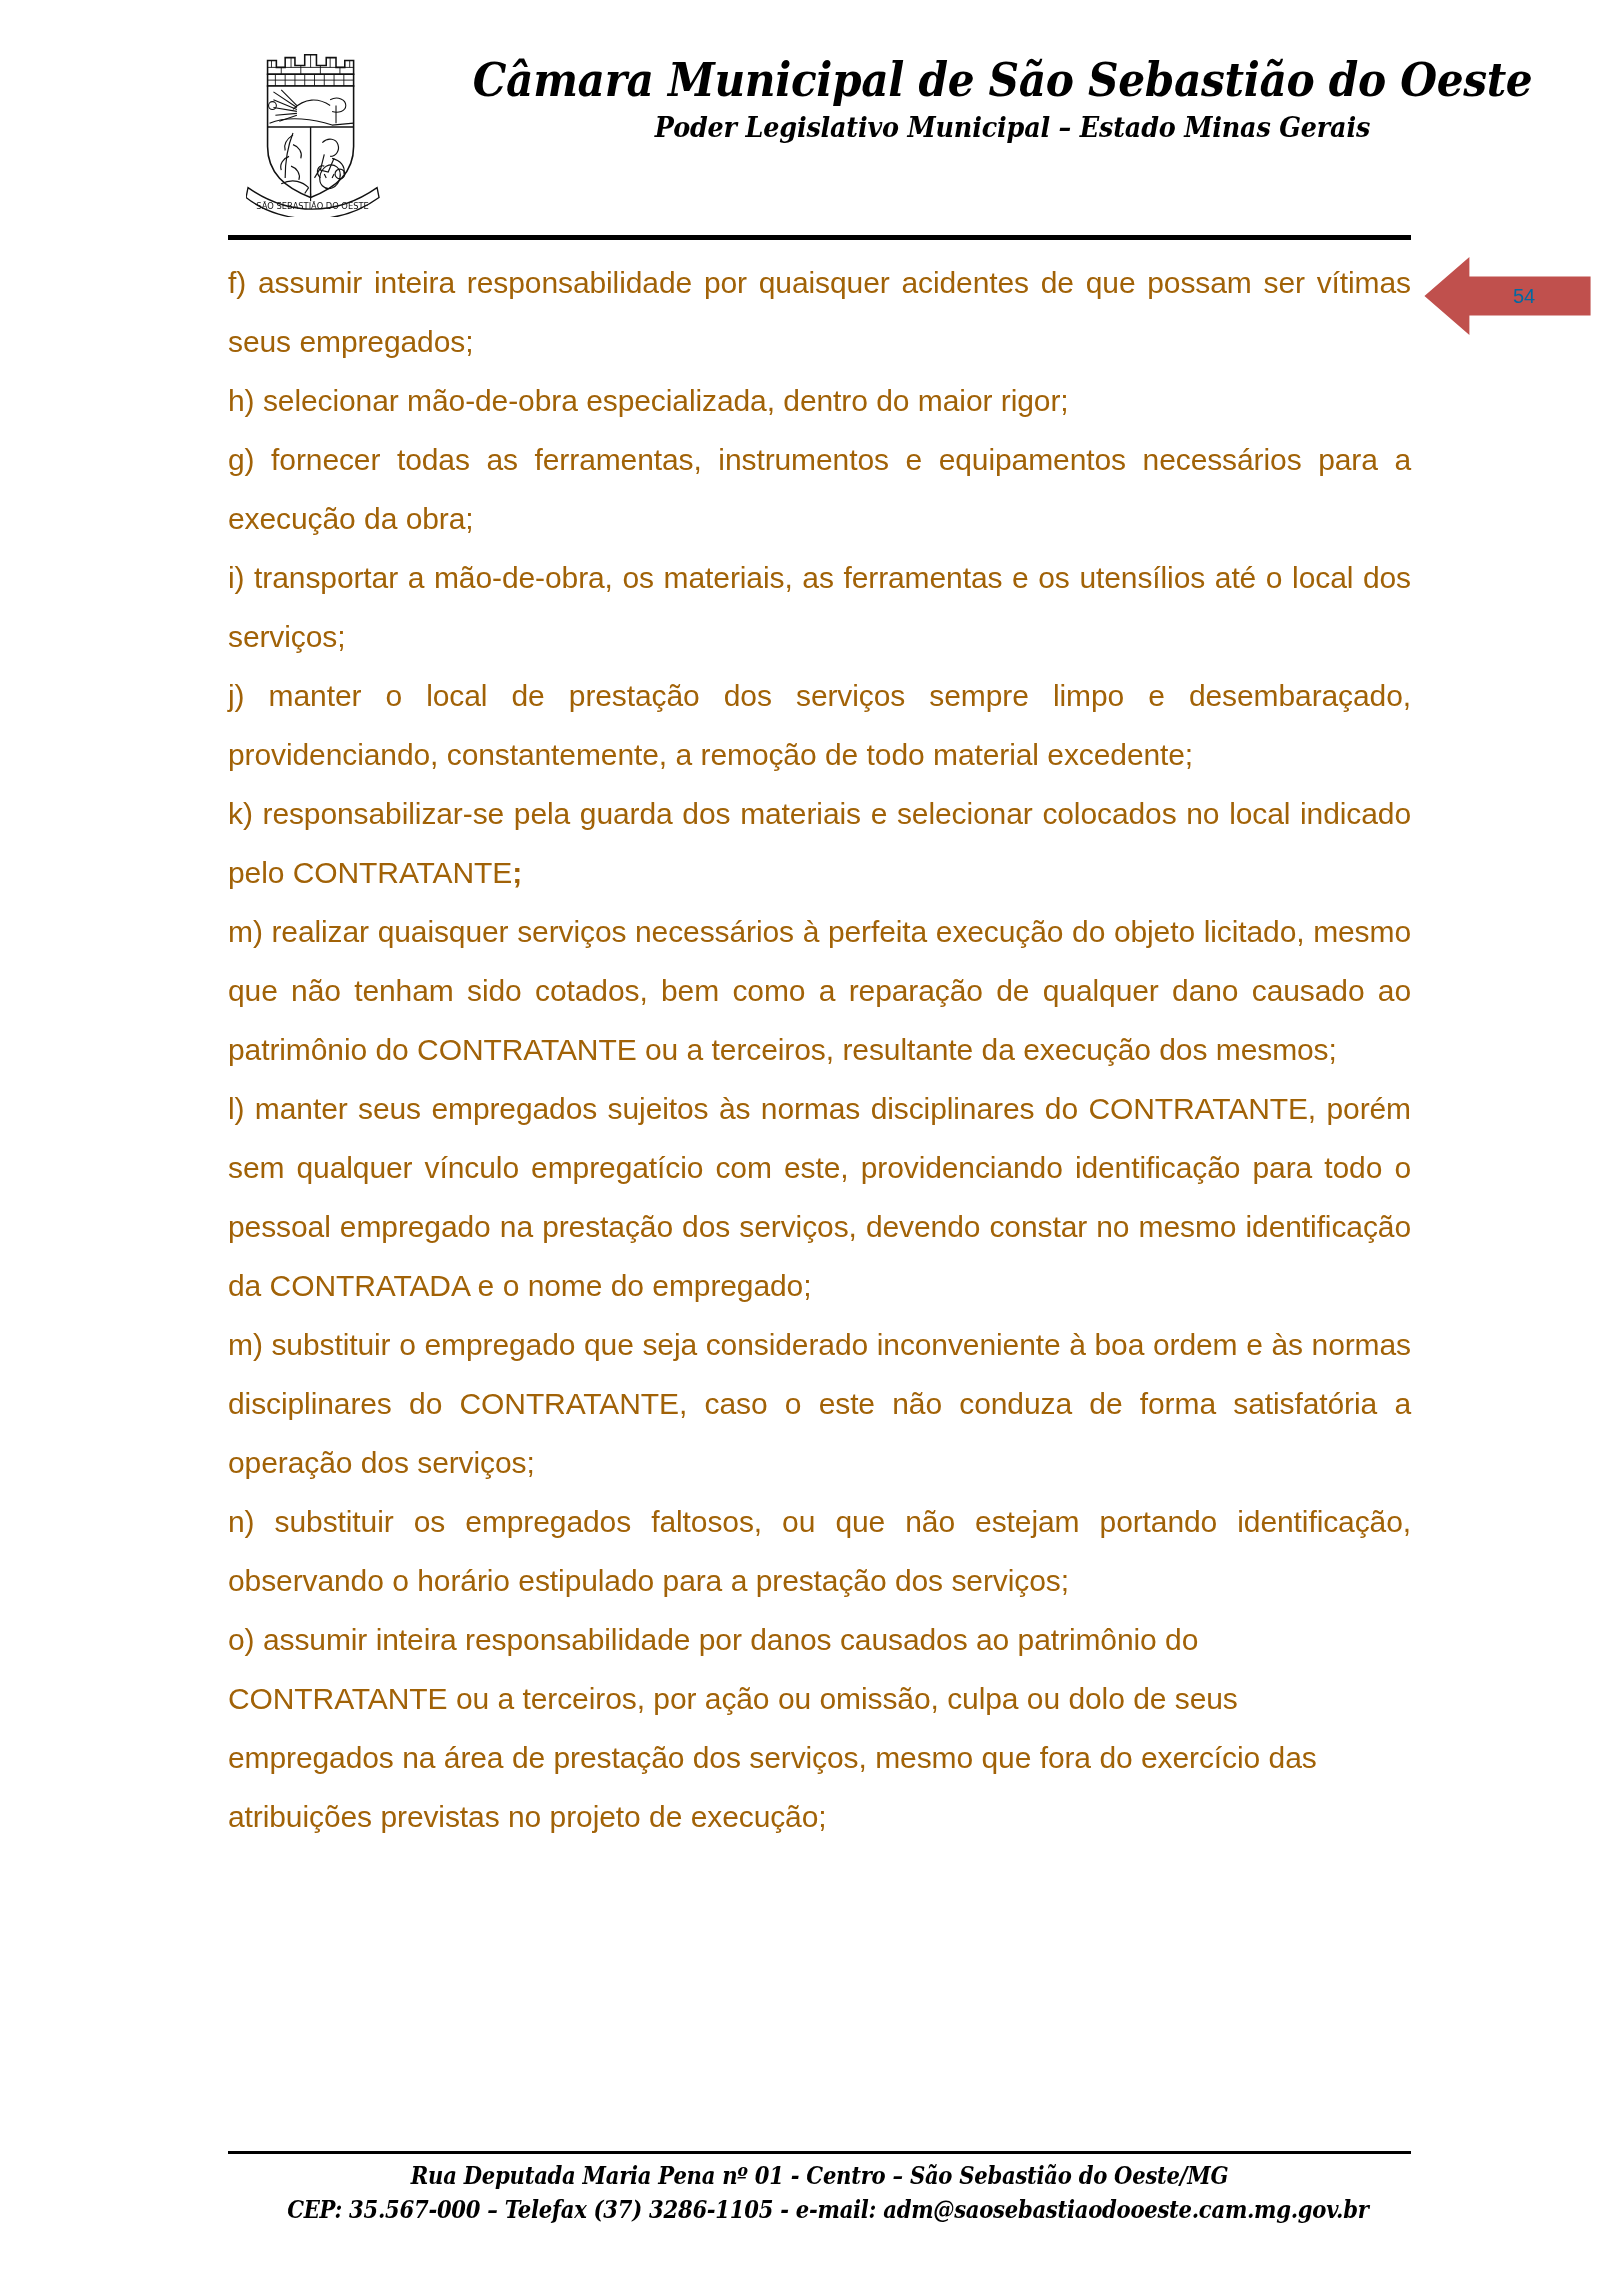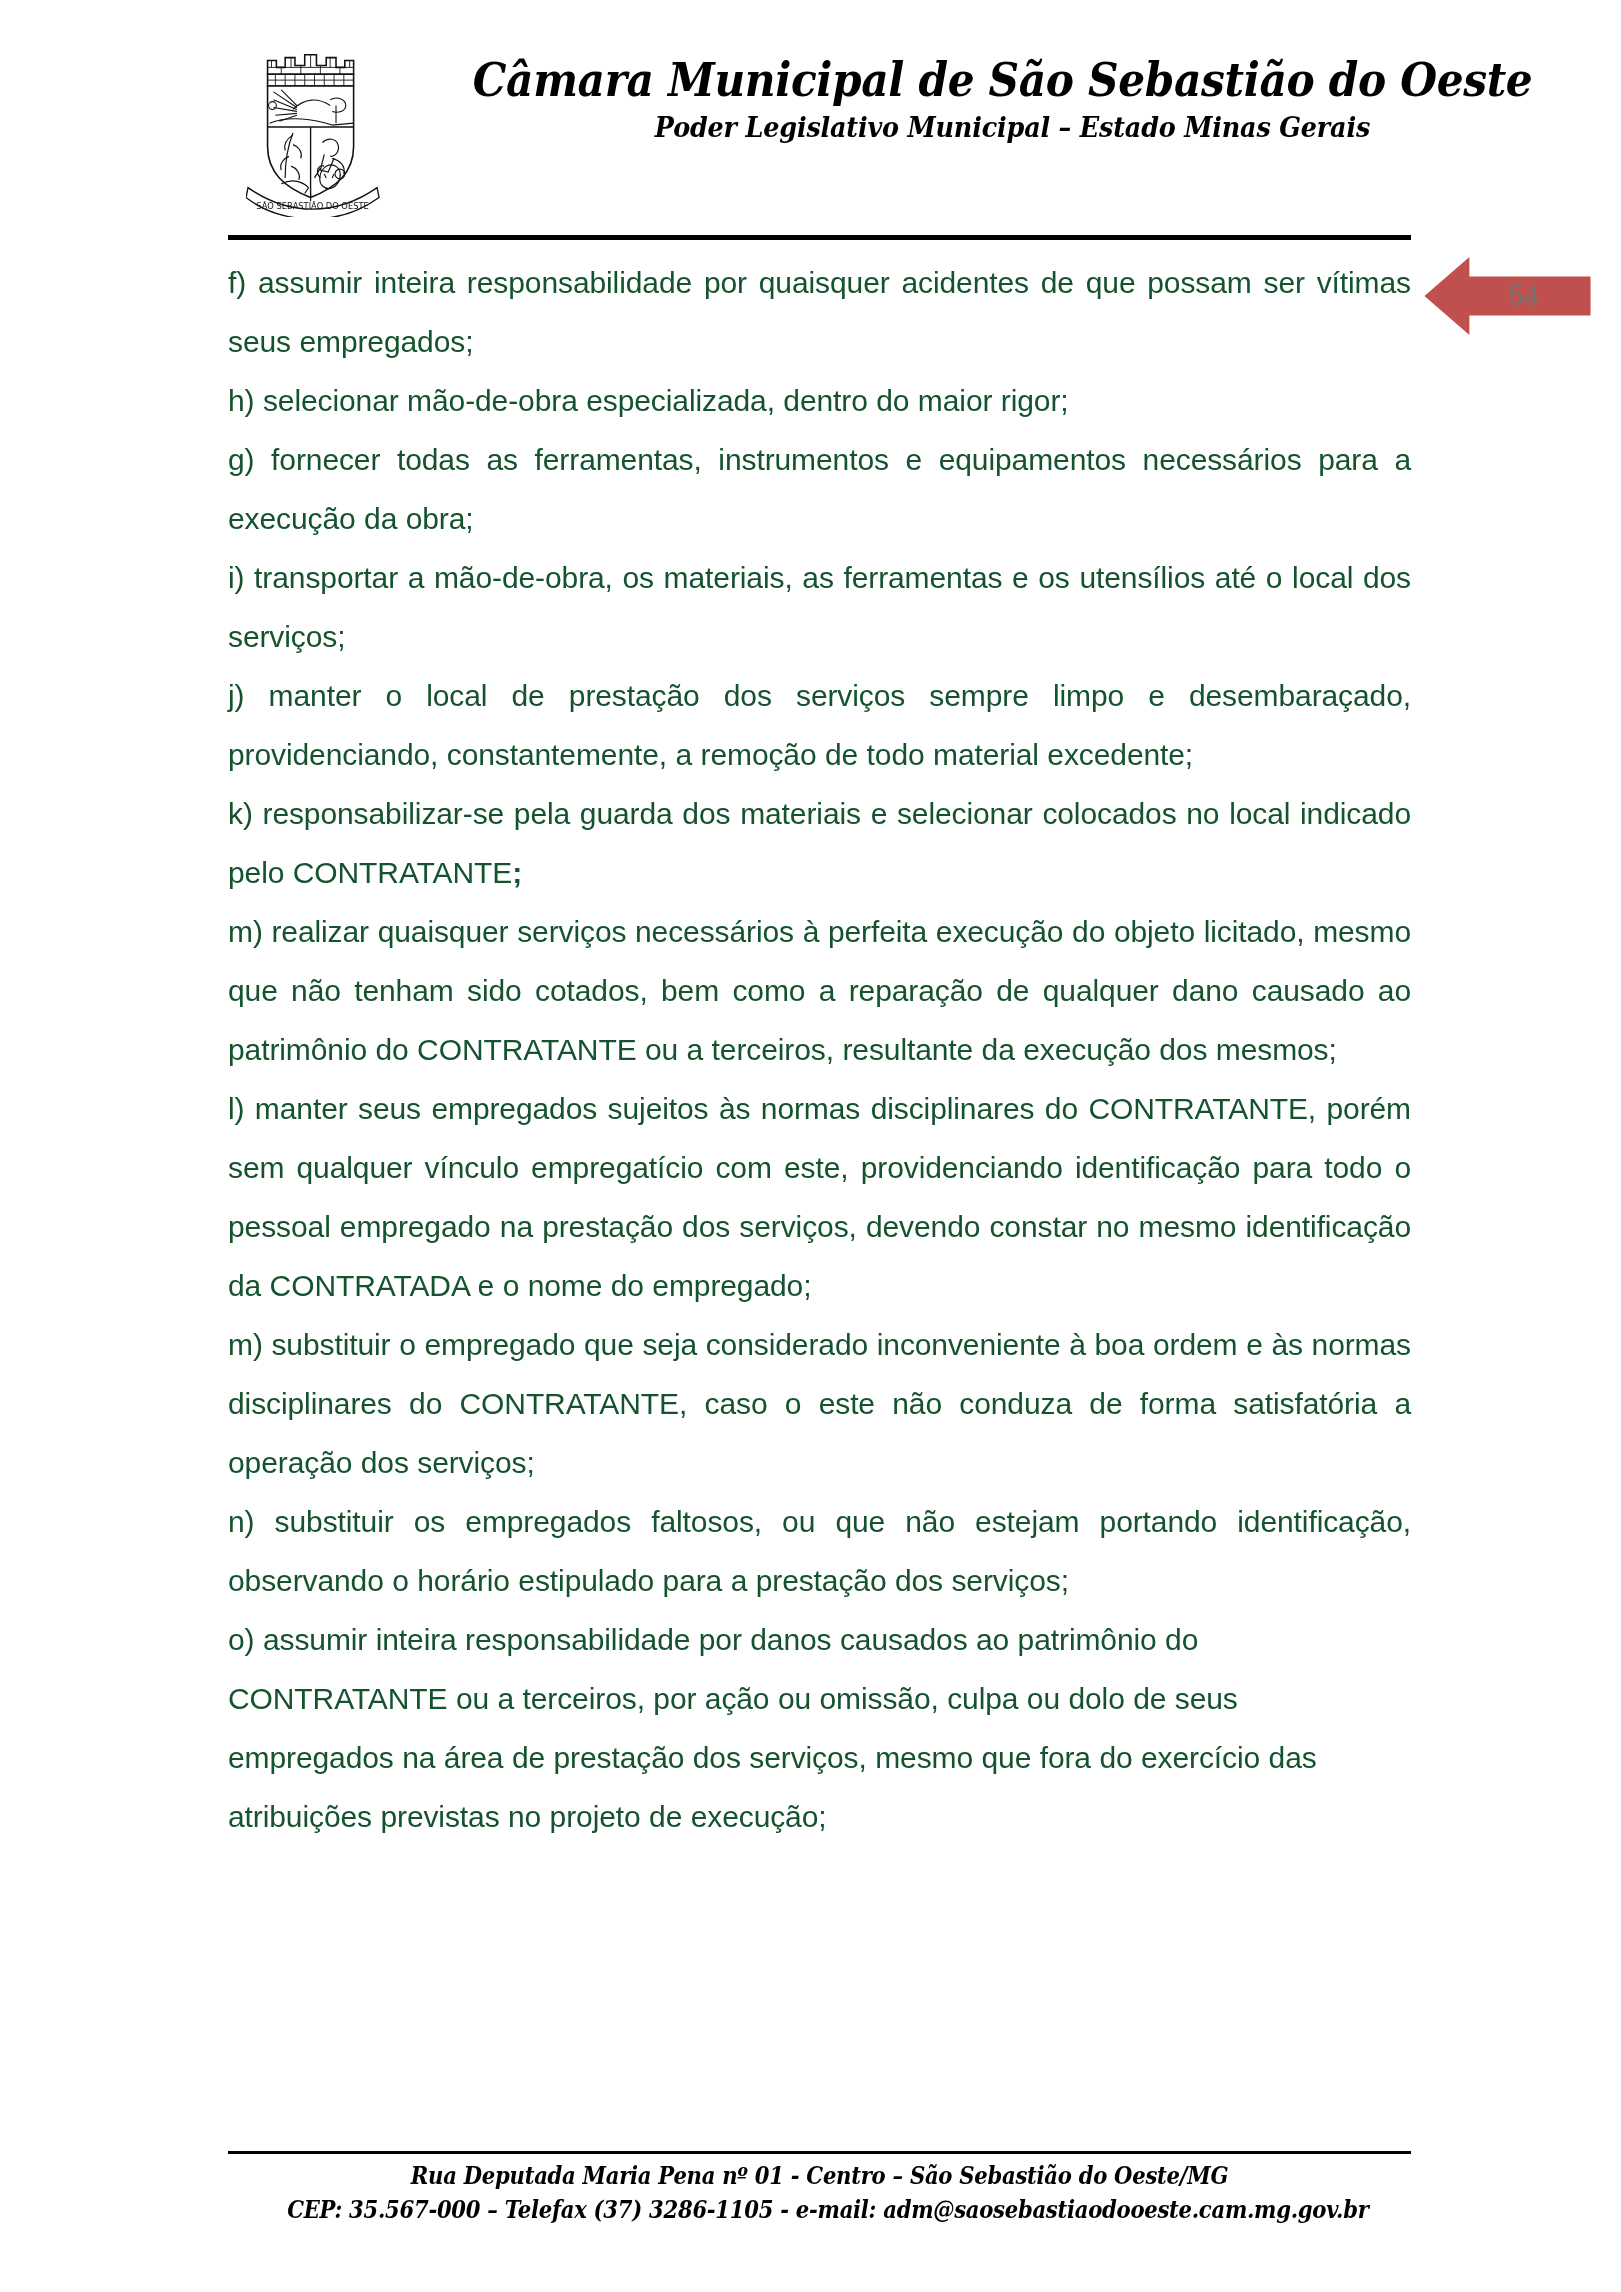--- a/index.html
+++ b/index.html
@@ -89,43 +89,43 @@
     position: absolute;
     left: 0;
     top: 0;
     width: 167px;
     height: 86px;
     display: flex;
     align-items: center;
     justify-content: center;
     padding-left: 33px;
     box-sizing: border-box;
-    color: #737373;
+    color: #0369a1;
     font-family: "Liberation Sans", sans-serif;
-    font-size: 28px;
+    font-size: 20px;
     line-height: 1;
   }
 
   
   .body-text {
     position: absolute;
     left: 228px;
     top: 253px;
     width: 1183px;
   }
   .body-text p {
     margin: 0 0 0 0;
     text-align: justify;
     text-justify: inter-word;
     font-family: "Liberation Sans", sans-serif;
     font-size: 30px;
     line-height: 59px;
     letter-spacing: -0.1px;
     word-spacing: 0.2px;
-    color: #14532d;
+    color: #a16207;
   }
   .body-text p:last-child { text-align: left; }
   .bold-semi { font-weight: bold; }
 
   
   .footer-rule {
     position: absolute;
     left: 228px;
     top: 2151px;
     width: 1183px;

